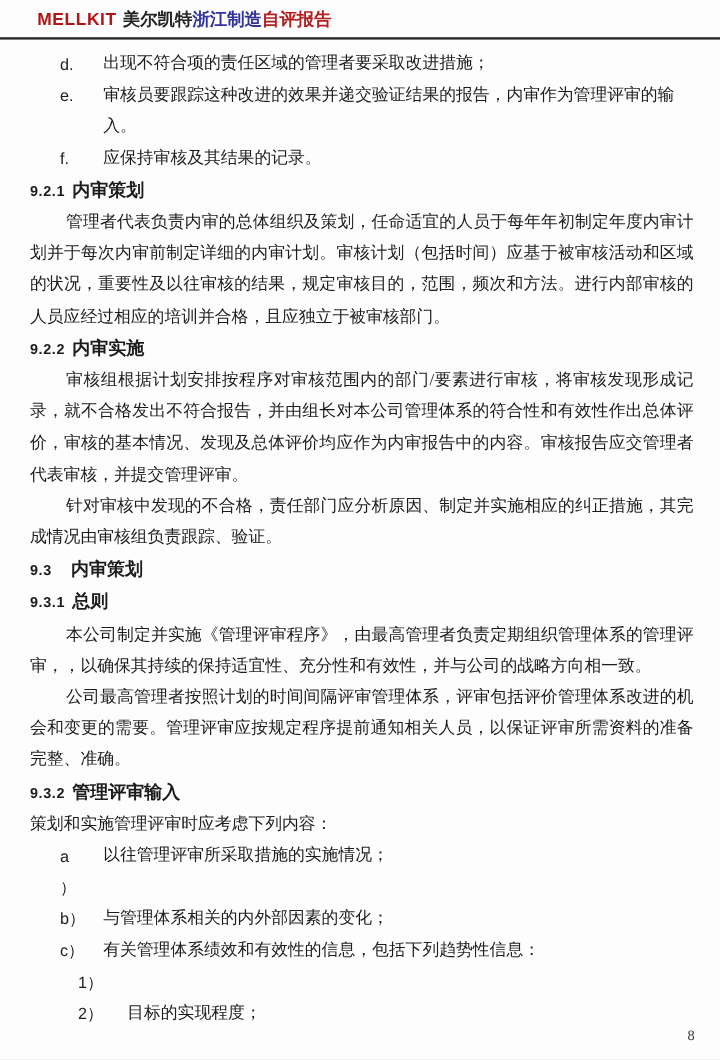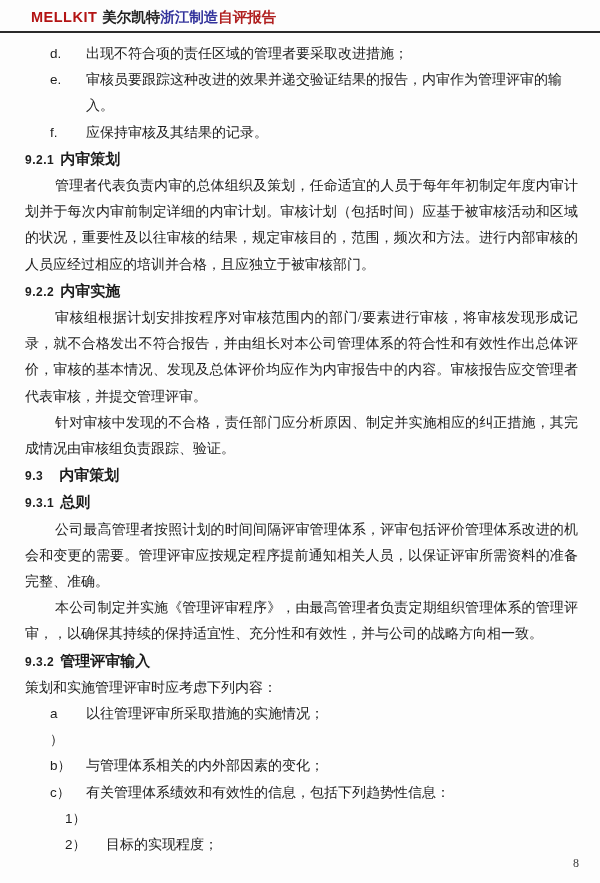--- a/index.html
+++ b/index.html
@@ -115,22 +115,22 @@
     <div class="para">针对审核中发现的不合格，责任部门应分析原因、制定并实施相应的纠正措施，其完成情况由审核组负责跟踪、验证。</div>
 
 
     <div class="h">
       <span class="num wide-gap">9.3</span><span class="ttl">内审策划</span>
     </div>
 
     <div class="h">
       <span class="num">9.3.1</span><span class="ttl">总则</span>
     </div>
+    <div class="para">本公司制定并实施《管理评审程序》，由最高管理者负责定期组织管理体系的管理评审，，以确保其持续的保持适宜性、充分性和有效性，并与公司的战略方向相一致。</div>
     <div class="para">公司最高管理者按照计划的时间间隔评审管理体系，评审包括评价管理体系改进的机会和变更的需要。管理评审应按规定程序提前通知相关人员，以保证评审所需资料的准备完整、准确。</div>
-    <div class="para">本公司制定并实施《管理评审程序》，由最高管理者负责定期组织管理体系的管理评审，，以确保其持续的保持适宜性、充分性和有效性，并与公司的战略方向相一致。</div>
 
     <div class="h">
       <span class="num">9.3.2</span><span class="ttl">管理评审输入</span>
     </div>
     <div class="para para-flush">策划和实施管理评审时应考虑下列内容：</div>
 
     <div class="item">
       <span class="lbl">a ）</span>
       <span class="txt">以往管理评审所采取措施的实施情况；</span>
     </div>

